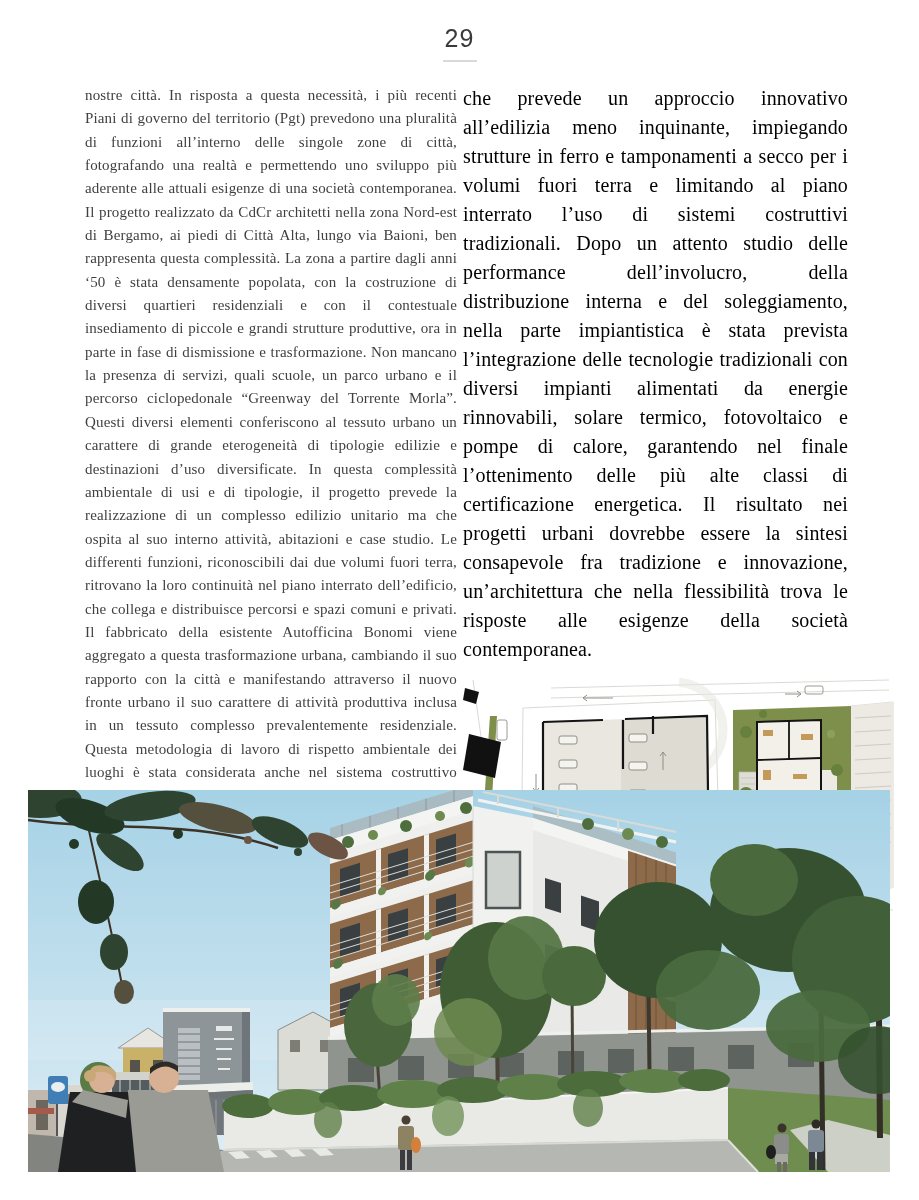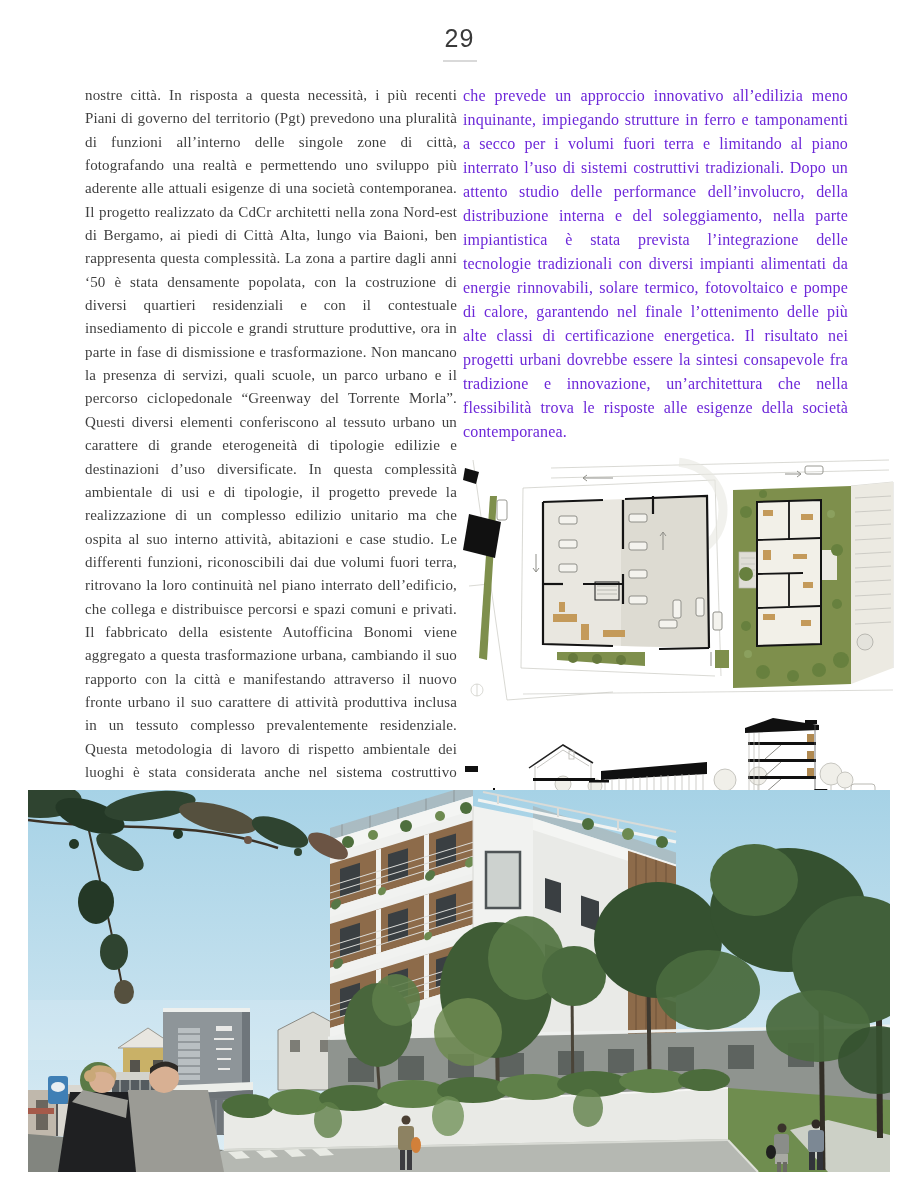--- a/index.html
+++ b/index.html
@@ -6,22 +6,22 @@
   .page{position:relative;width:919px;height:1200px;background:#ffffff;overflow:hidden;
         font-family:"Liberation Serif","DejaVu Serif",serif;color:#3b3b3b;border-radius:8px;}
   .pagenum{position:absolute;left:0;right:0;top:24px;text-align:center;
            font-family:"Liberation Sans","DejaVu Sans",sans-serif;font-size:25px;
            font-weight:400;color:#3a3a3a;letter-spacing:1px;}
   .pagenum-rule{position:absolute;left:443px;top:60px;width:34px;height:2px;background:#d9d9d9;}
   .textcol{position:absolute;top:84px;font-size:15px;line-height:23.35px;
            text-align:justify;letter-spacing:0.15px;word-spacing:0.4px;color:#3f3f3f;}
   .textcol.left{left:85px;width:372px;}
   .rightcol{position:absolute;left:463px;top:84px;width:385px;}
-  .rightcol .textcol-inner{font-size:16px;line-height:24px;text-align:justify;
-           letter-spacing:0.15px;word-spacing:0.4px;color:#6d28d9;}
+  .rightcol .textcol-inner{font-size:20px;line-height:29px;text-align:justify;
+           letter-spacing:0.15px;word-spacing:0.4px;color:#000000;}
   figure{margin:0;padding:0;}
   .fig-plan{margin-top:10px;}
   .fig-section{margin-top:8px;}
   .fig-render{position:absolute;left:28px;top:790px;width:862px;height:382px;}
   svg{display:block;}
 </style>
 </head>
 <body>
 
 <div class="page">

